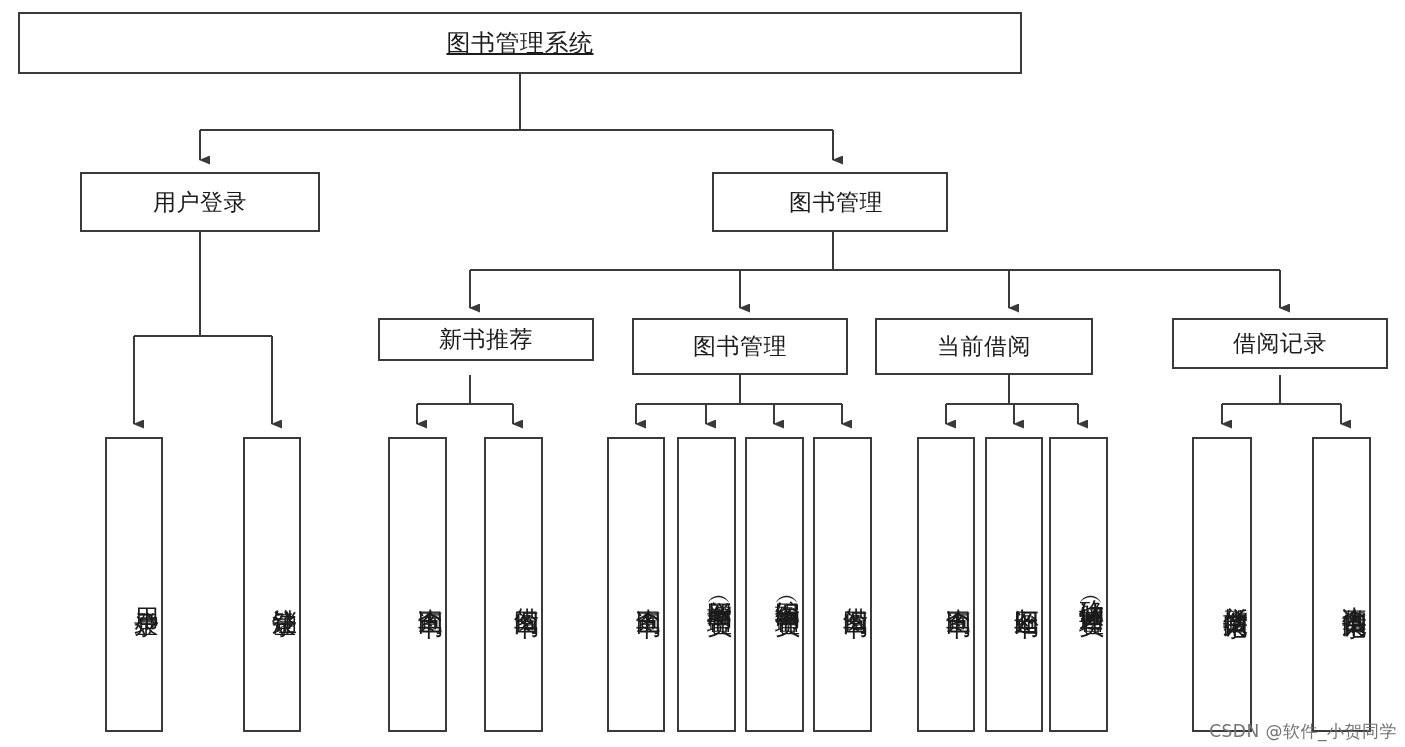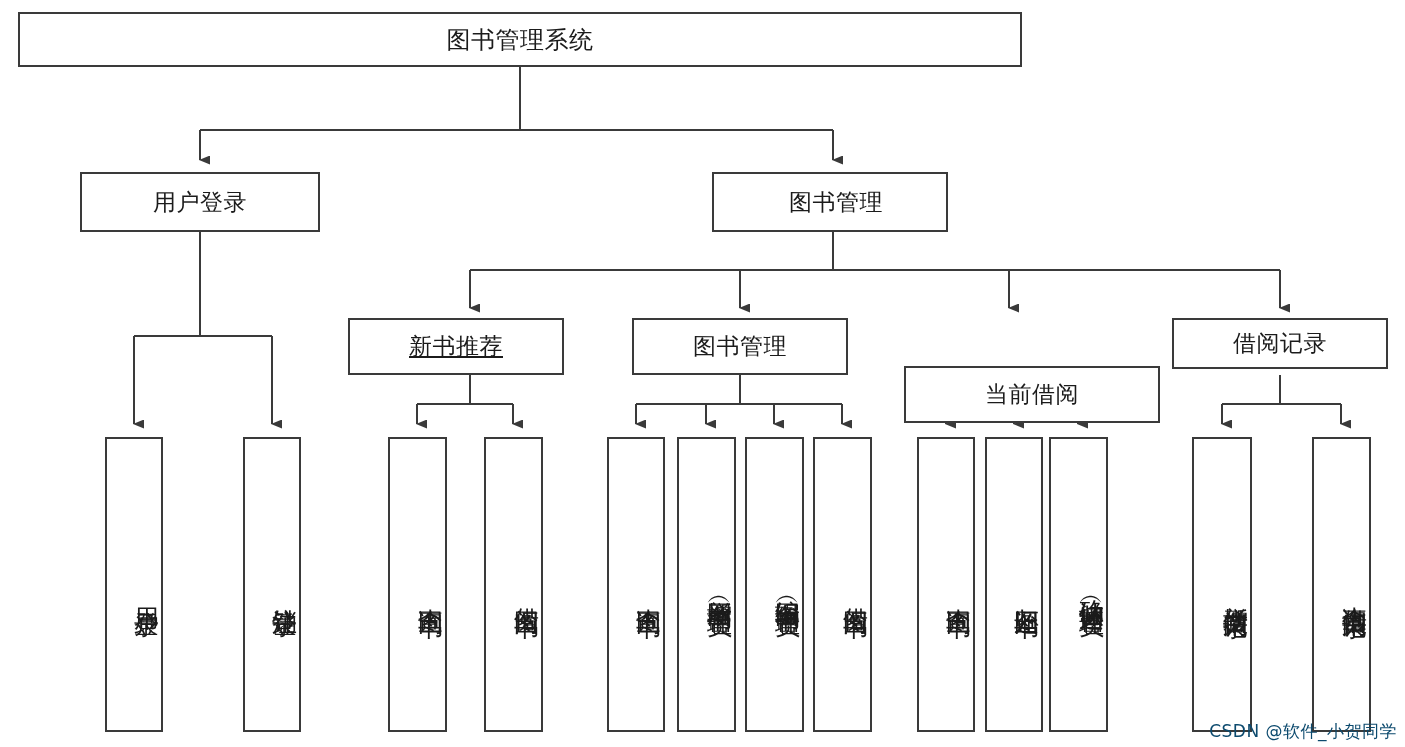--- a/index.html
+++ b/index.html
@@ -54,21 +54,21 @@
     letter-spacing: 2px;
   }
   .node-v.tall {
     padding-top: 8px;
   }
   #watermark {
     position: absolute;
     right: 8px;
     bottom: 4px;
     font-size: 17px;
-    color: #0c4a6e;
+    color: #737373;
     letter-spacing: 0.5px;
     white-space: nowrap;
     z-index: 5;
   }
 </style>
 </head>
 <body>
 
 <div id="diagram-root">
 
@@ -115,28 +115,28 @@
       <path d="M1014,404 L1014,424" marker-end="url(#arrowhead)"></path>
       <path d="M1078,404 L1078,424" marker-end="url(#arrowhead)"></path>
 
       <path d="M1280,375 L1280,404"></path>
       <path d="M1222,404 L1341,404"></path>
       <path d="M1222,404 L1222,424" marker-end="url(#arrowhead)"></path>
       <path d="M1341,404 L1341,424" marker-end="url(#arrowhead)"></path>
     </g>
   </svg>
 
-  <div class="node node-h node-root" style="left:18px; top:12px; width:1004px; height:55px;">图书管理系统</div>
+  <div class="node node-h node-root" style="left:18px; top:12px; width:1004px; height:62px;text-decoration:underline;">图书管理系统</div>
 
   <div class="node node-h" style="left:80px; top:172px; width:240px; height:60px;">用户登录</div>
   <div class="node node-h" style="left:712px; top:172px; width:236px; height:60px;padding-left:12px;">图书管理</div>
 
-  <div class="node node-h" style="left:348px; top:318px; width:216px; height:57px;text-decoration:underline;">新书推荐</div>
+  <div class="node node-h" style="left:378px; top:318px; width:216px; height:43px;">新书推荐</div>
   <div class="node node-h" style="left:632px; top:318px; width:216px; height:57px;">图书管理</div>
-  <div class="node node-h" style="left:904px; top:318px; width:256px; height:57px;margin-top:48px;">当前借阅</div>
+  <div class="node node-h" style="left:875px; top:318px; width:218px; height:57px;">当前借阅</div>
   <div class="node node-h" style="left:1172px; top:318px; width:216px; height:51px;">借阅记录</div>
 
   <div class="node node-v" style="left:105px; top:437px; width:58px; height:295px;">用户登录</div>
   <div class="node node-v" style="left:243px; top:437px; width:58px; height:295px;">注销登录</div>
 
   <div class="node node-v" style="left:388px; top:437px; width:59px; height:295px;">查询图书</div>
   <div class="node node-v" style="left:484px; top:437px; width:59px; height:295px;">借阅图书</div>
 
   <div class="node node-v" style="left:607px; top:437px; width:58px; height:295px;">查询图书</div>
   <div class="node node-v tall" style="left:677px; top:437px; width:59px; height:295px;">新增图书（管理员）</div>

